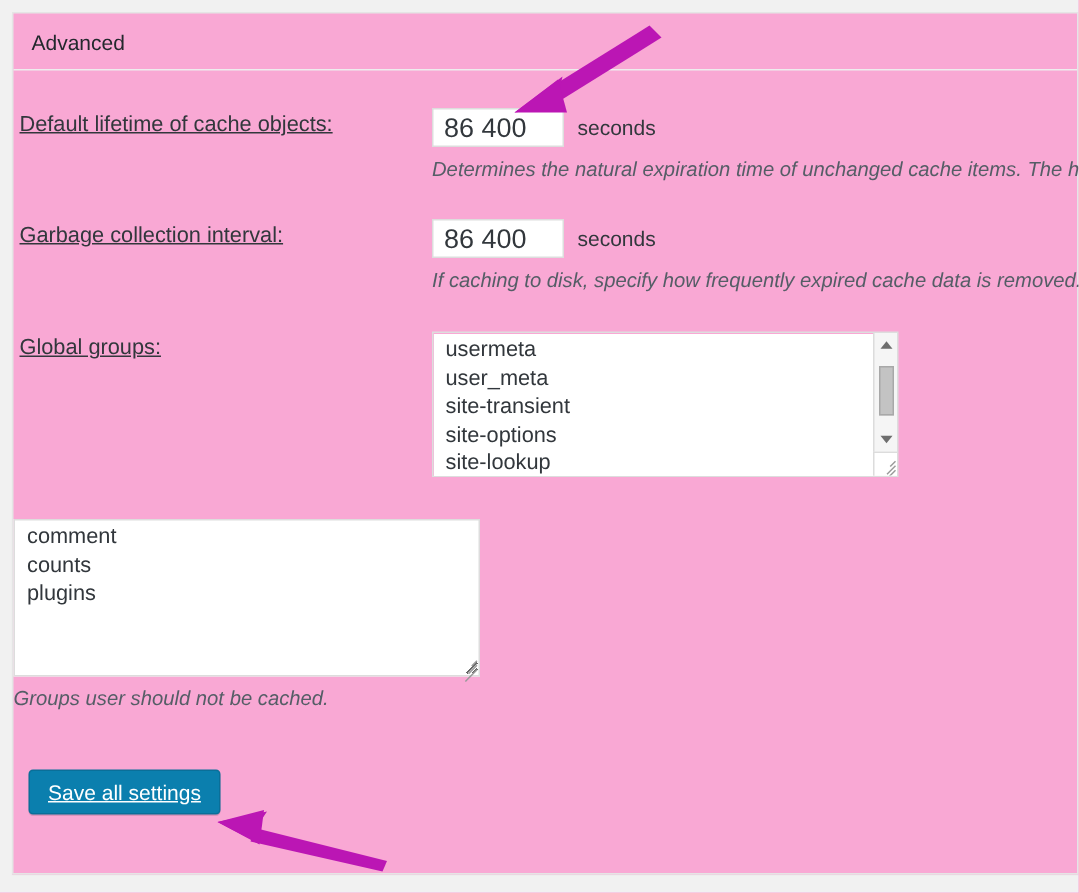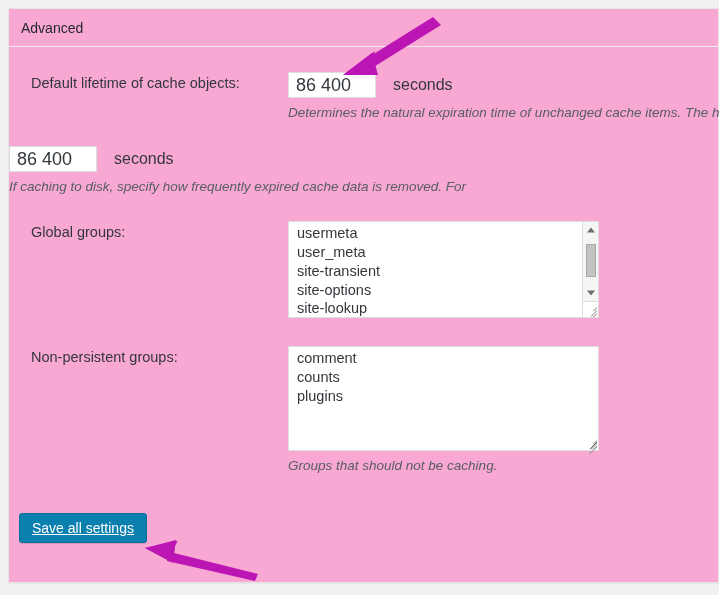--- a/index.html
+++ b/index.html
@@ -54,25 +54,26 @@
   }
   .row-lifetime   { padding-top: 25px; }
   .row-gc         { padding-top: 24px; }
   .row-global     { padding-top: 25px; }
   .row-nonpersist { padding-top: 28px; }
 
   .label-cell {
     width: 279px;
     flex: 0 0 279px;
     box-sizing: border-box;
-    padding-left: 22px;
+    padding-left: 4px;
     padding-top: 1px;
     font-size: 14.5px;
     color: #32373c;
     line-height: 1.4;
+    text-decoration: underline;
   }
 
   .field-cell {
     flex: 1 1 auto;
     min-width: 0;
     box-sizing: border-box;
   }
 
   
   .num-line {
@@ -86,22 +87,22 @@
     border: 1px solid #ddd;
     background: #fff;
     padding: 0 7px;
     font-family: "Liberation Sans", sans-serif;
     font-size: 18px;
     color: #32373c;
     border-radius: 0;
     outline: none;
   }
   .unit {
-    margin-left: 17px;
-    font-size: 16px;
+    margin-left: 9px;
+    font-size: 14px;
     color: #32373c;
   }
 
   .desc {
     margin-top: 6px;
     font-size: 13.5px;
     font-style: italic;
     color: #555d66;
     white-space: nowrap;
     line-height: 1.35;
@@ -275,20 +276,23 @@
         <div class="field-cell">
           <div class="num-line">
             <input class="num" type="text" value="86 400" style="">
             <span class="unit">seconds</span>
           </div>
           <div class="desc">Determines the natural expiration time of unchanged cache items. The high</div>
         </div>
       </div>
 
       <div class="row row-gc">
+        <div class="label-cell">
+          <span>Garbage collection interval:</span>
+        </div>
         <div class="field-cell">
           <div class="num-line">
             <input class="num" type="text" value="86 400" style="">
             <span class="unit">seconds</span>
           </div>
           <div class="desc">If caching to disk, specify how frequently expired cache data is removed. For</div>
         </div>
       </div>
 
       <div class="row row-global">
@@ -317,37 +321,34 @@
                     <span></span>
                     <span></span>
                 </div>
               </div>
             </div>
           </div>
         </div>
       </div>
 
       <div class="row row-nonpersist">
-        <div class="label-cell">
-          <span>Non-persistent groups:</span>
-        </div>
         <div class="field-cell">
           <div class="ta-wrap">
             <textarea class="groups ta-nonpersist" style="">comment
 counts
 plugins</textarea>
             <div class="corner-grip">
               <div class="grip">
                 <span></span>
                   <span></span>
                   <span></span>
               </div>
             </div>
           </div>
-          <div class="desc">Groups that should not be caching.</div>
+          <div class="desc">Groups user should not be cached.</div>
         </div>
       </div>
 
       <div class="submit-area">
         <button class="save">Save all settings</button>
       </div>
 
     </div>
   </div>
 

